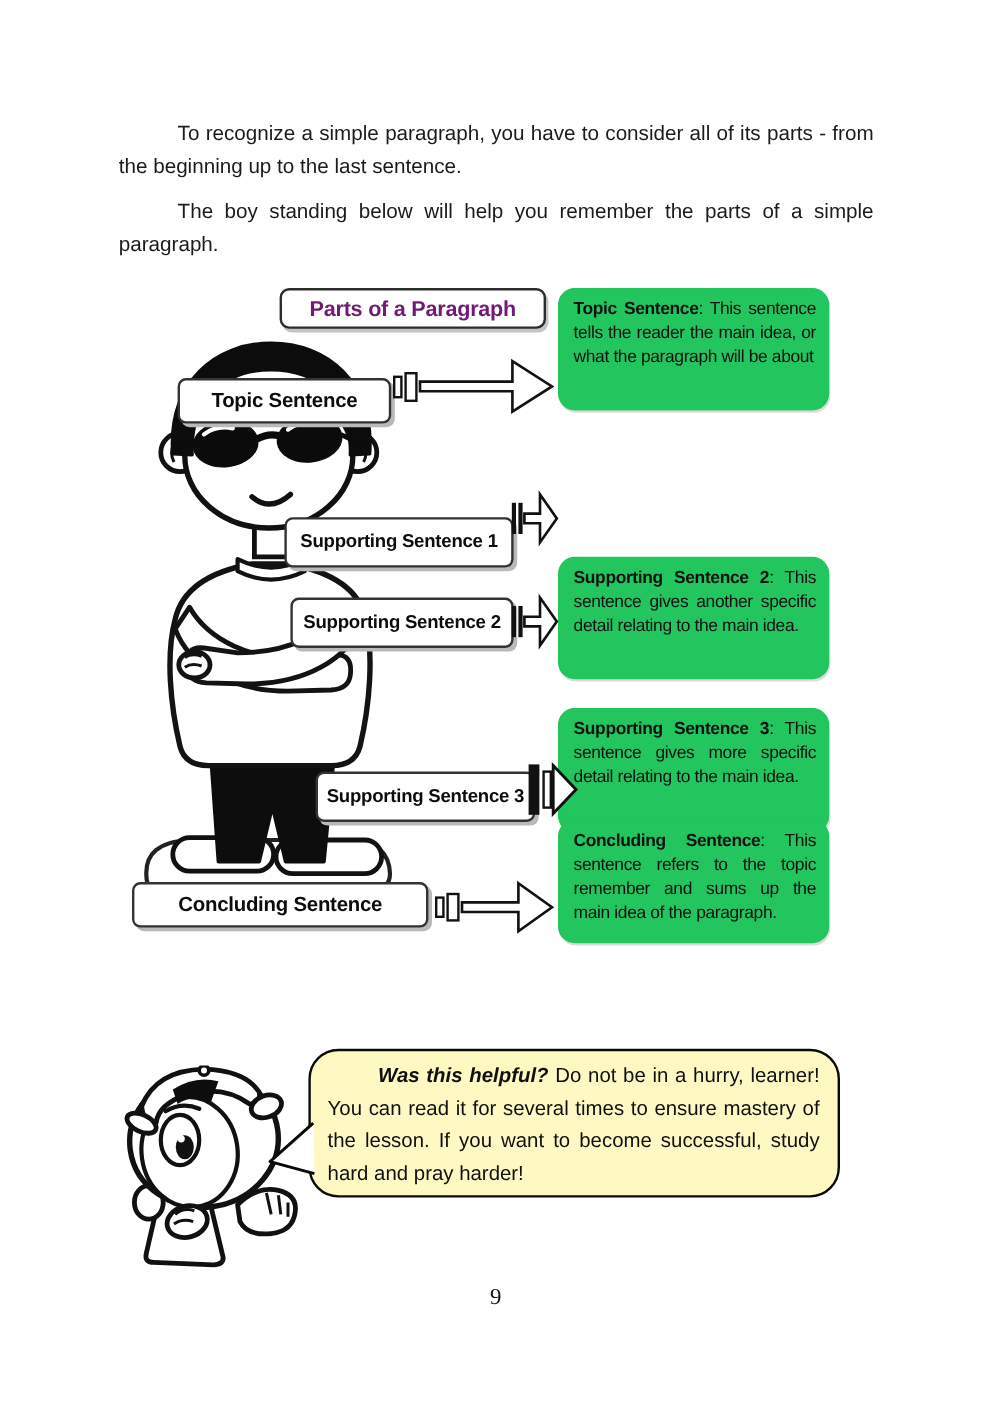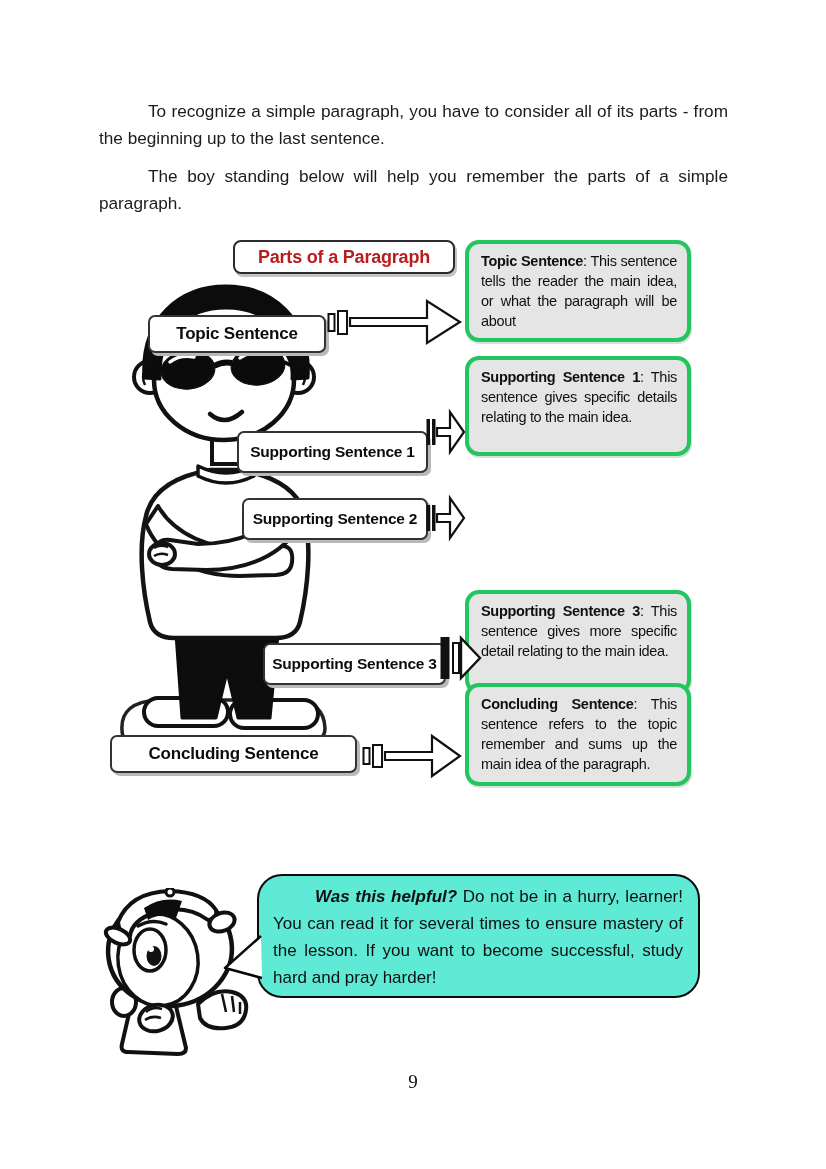--- a/index.html
+++ b/index.html
@@ -14,25 +14,25 @@
   }
   #p1{top:98px;}
   #p2{top:163px;}
 
   
   .title-box{
     position:absolute;left:233px;top:240px;width:222px;height:34px;box-sizing:border-box;
     background:#fff;border:2px solid #2c2c2c;border-radius:8px;
     box-shadow:2px 3px 0 #c4c4c4;
     display:flex;align-items:center;justify-content:center;
-    font-weight:bold;font-size:18px;letter-spacing:-0.2px;color:#b91c1c;z-index:4;
+    font-weight:bold;font-size:18px;letter-spacing:-0.2px;color:#701a75;z-index:4;
   }
   .exp{
     position:absolute;left:465px;width:226px;box-sizing:border-box;
-    background:#e5e5e5;border:4px solid #22c55e;border-radius:14px;
+    background:#22c55e;border:1px solid #22c55e;border-radius:14px;
     box-shadow:1px 2px 0 #dcdcdc;
     padding:7px 10px 22px 12px;
     font-size:14.5px;line-height:20px;letter-spacing:-0.3px;text-align:justify;color:#101010;
     z-index:2;
   }
   .exp b{font-weight:bold;}
   #exp-topic{top:240px;height:102px;}
   #exp-ss1{top:356px;height:100px;}
   #exp-ss2{top:464px;height:102px;}
   #exp-ss3{top:590px;height:104px;}
@@ -49,21 +49,21 @@
   #lbl-ss2{left:242px;top:498px;width:186px;height:42px;font-size:15.5px;}
   #lbl-ss3{left:263px;top:643px;width:183px;height:42px;font-size:15.5px;}
   #lbl-concl{left:110px;top:735px;width:247px;height:38px;font-size:17px;}
 
   .connector{position:absolute;z-index:5;}
   #boy{position:absolute;left:118px;top:278px;width:212px;height:482px;z-index:1;}
 
   
   .bubble{
     position:absolute;left:257px;top:874px;width:443px;height:124px;box-sizing:border-box;
-    background:#5eead4;border:2.5px solid #0a0a0a;border-radius:25px;
+    background:#fef9c3;border:2.5px solid #0a0a0a;border-radius:25px;
     padding:7px 15px 7px 14px;z-index:1;
   }
   .bubble p{
     margin:0;font-size:17px;line-height:27px;text-align:justify;text-indent:42px;color:#101010;
   }
   .bubble .lead{font-weight:bold;font-style:italic;}
   #bubble-tail{position:absolute;left:220px;top:932px;width:44px;height:52px;z-index:2;}
   #mascot{position:absolute;left:98px;top:888px;width:170px;height:172px;z-index:1;}
 
   
@@ -118,22 +118,22 @@
     <path d="M38,70 Q48,61 61,66" fill="none" stroke="#0b0b0b" stroke-width="4.5" stroke-linecap="round"></path>
 
     <path d="M92,136 Q107,149 124,134" fill="none" stroke="#111" stroke-width="4.5" stroke-linecap="round"></path>
   </svg>
 
   <div class="title-box">Parts of a Paragraph</div>
 
   <div class="exp" id="exp-topic">
     <b>Topic Sentence</b><span>: This sentence tells the reader the main idea, or what the paragraph will be about</span>
   </div>
-  <div class="exp" id="exp-ss1">
-    <b>Supporting Sentence 1</b><span>: This sentence gives specific details relating to the main idea.</span>
+  <div class="exp" id="exp-ss2">
+    <b>Supporting Sentence 2</b><span>: This sentence gives another specific detail relating to the main idea.</span>
   </div>
   <div class="exp" id="exp-ss3">
     <b>Supporting Sentence 3</b><span>: This sentence gives more specific detail relating to the main idea.</span>
   </div>
   <div class="exp" id="exp-concl">
     <b>Concluding Sentence</b><span>: This sentence refers to the topic remember and sums up the main idea of the paragraph.</span>
   </div>
 
   <div class="lbl" id="lbl-topic">Topic Sentence</div>
   <div class="lbl" id="lbl-ss1">Supporting Sentence 1</div>

